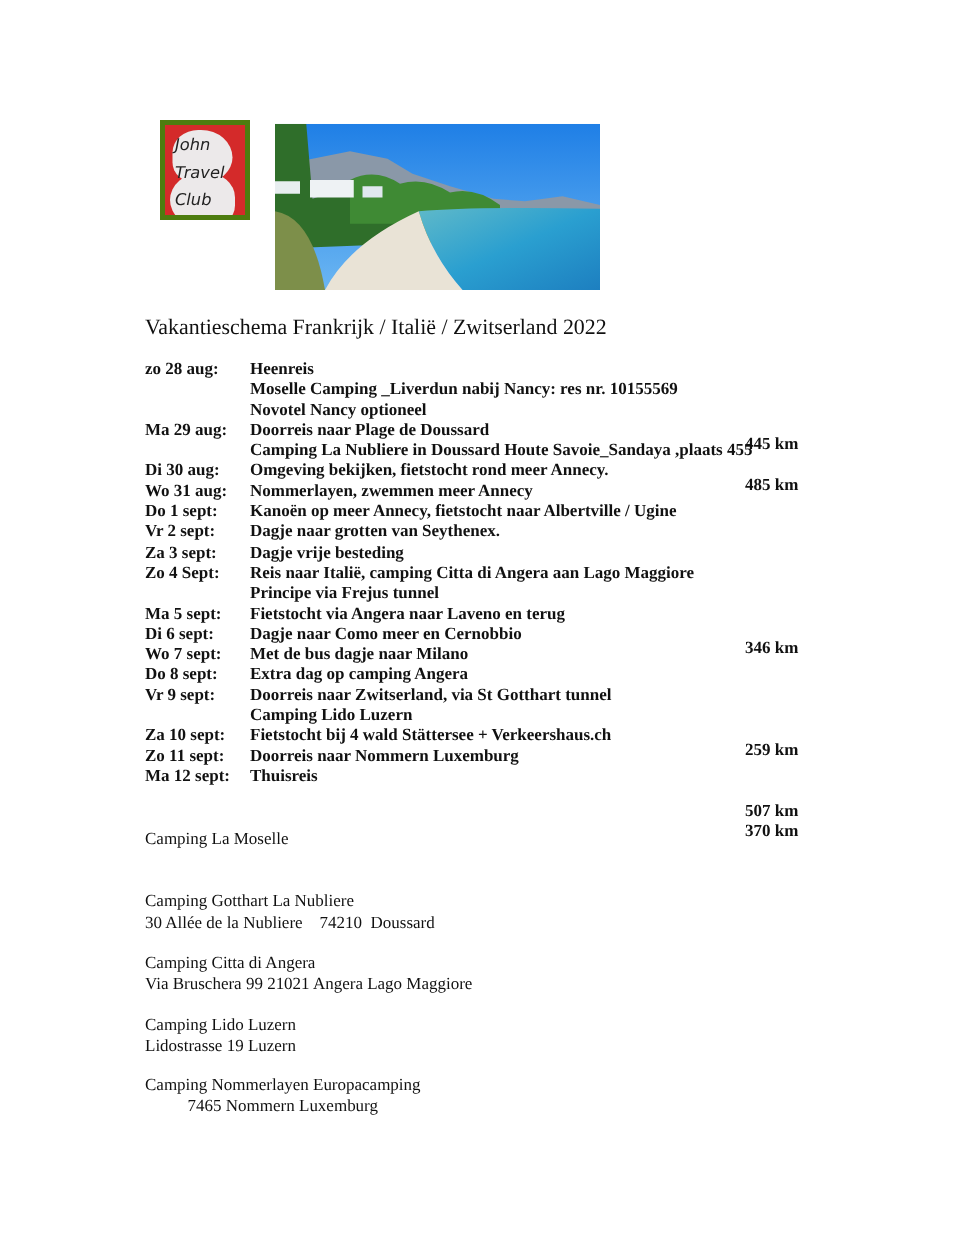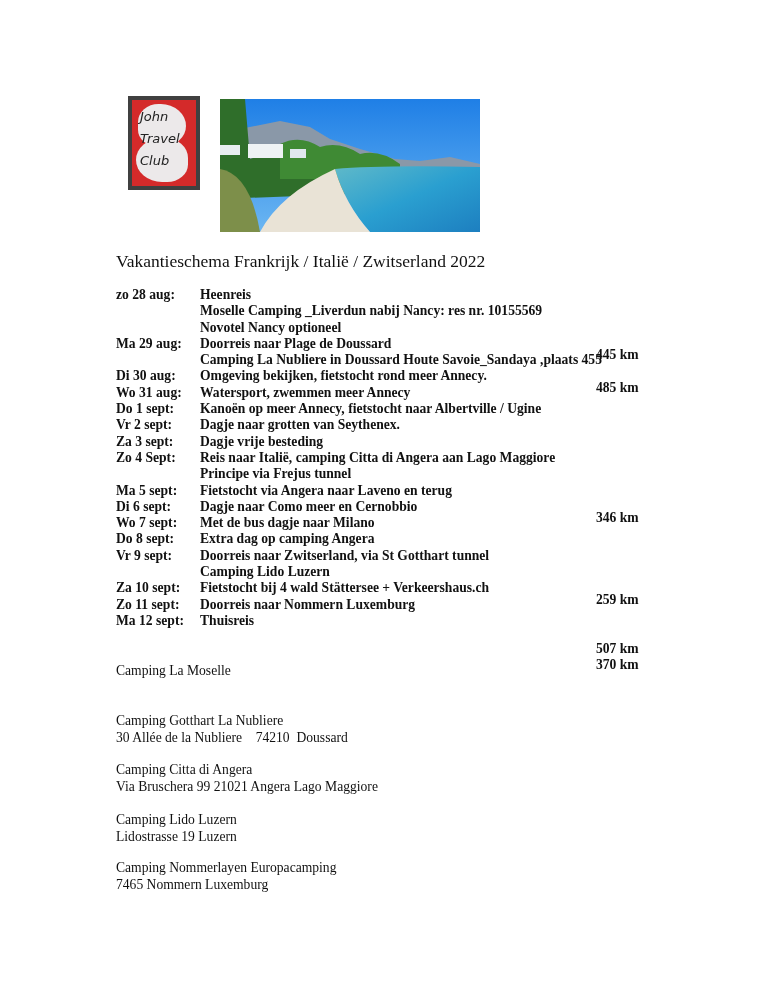--- a/index.html
+++ b/index.html
@@ -1,19 +1,19 @@
 <!DOCTYPE html>
 <html><head>
 <meta charset="utf-8">
 <style>
   html, body { margin:0; padding:0; background:#ffffff; }
   body { width:768px; height:994px; position:relative; overflow:hidden;
          font-family:"Liberation Serif", "DejaVu Serif", serif; color:#111; }
-  .logo { position:absolute; left:128px; top:96px; width:72px; height:94px;
-          background:#404040; box-sizing:border-box; padding:4px; }
+  .logo { position:absolute; left:128px; top:96px; width:72px; height:80px;
+          background:#4d7c0f; box-sizing:border-box; padding:4px; }
   .logo-inner { width:100%; height:100%; background:#d42a2a; position:relative; overflow:hidden; }
   .logo-blob1 { position:absolute; left:6px; top:4px; width:48px; height:42px; background:#ece9ea; border-radius:45% 55% 50% 40%; }
   .logo-blob2 { position:absolute; left:4px; top:38px; width:52px; height:44px; background:#ece9ea; border-radius:50% 45% 40% 50%; }
   .logo-text { position:absolute; left:8px; top:6px; width:56px; font-family:"DejaVu Sans", sans-serif;
                font-size:13px; line-height:22px; color:#222; font-style:italic; }
   .photo { position:absolute; left:220px; top:99px; width:260px; height:133px; overflow:hidden; }
   .photo svg { display:block; }
   .title { position:absolute; left:116px; top:251px; font-size:17.5px; white-space:nowrap; }
   .sched { position:absolute; left:116px; top:287px; width:540px; font-size:13.6px; }
   .row { display:flex; height:16.3px; line-height:16.3px; white-space:nowrap;font-weight:bold; }
@@ -91,21 +91,21 @@
       <span class="act">Camping La Nubliere in Doussard Houte Savoie_Sandaya ,plaats 455</span>
       <span class="km"></span>
     </div>
     <div class="row">
       <span class="day">Di 30 aug:</span>
       <span class="act">Omgeving bekijken, fietstocht rond meer Annecy.</span>
       <span class="km"></span>
     </div>
     <div class="row">
       <span class="day">Wo 31 aug:</span>
-      <span class="act">Watersport, zwemmen meer Annecy</span>
+      <span class="act">Nommerlayen, zwemmen meer Annecy</span>
       <span class="km"></span>
     </div>
     <div class="row">
       <span class="day">Do 1 sept:</span>
       <span class="act">Kanoën op meer Annecy, fietstocht naar Albertville / Ugine</span>
       <span class="km"></span>
     </div>
     <div class="row">
       <span class="day">Vr 2 sept:</span>
       <span class="act">Dagje naar grotten van Seythenex.</span>
@@ -184,15 +184,15 @@
     <div class="addr" style="top: 745px;">
       <div>Camping Citta di Angera</div>
       <div style="white-space: pre;">Via Bruschera 99 21021 Angera Lago Maggiore</div>
     </div>
     <div class="addr" style="top: 795px;">
       <div>Camping Lido Luzern</div>
       <div style="white-space: pre;">Lidostrasse 19 Luzern</div>
     </div>
     <div class="addr" style="top: 843px;">
       <div>Camping Nommerlayen Europacamping</div>
-      <div style="white-space: pre;">7465 Nommern Luxemburg</div>
+      <div style="white-space: pre; text-align: center;">7465 Nommern Luxemburg</div>
     </div>
   </div>
 
 </body></html>

